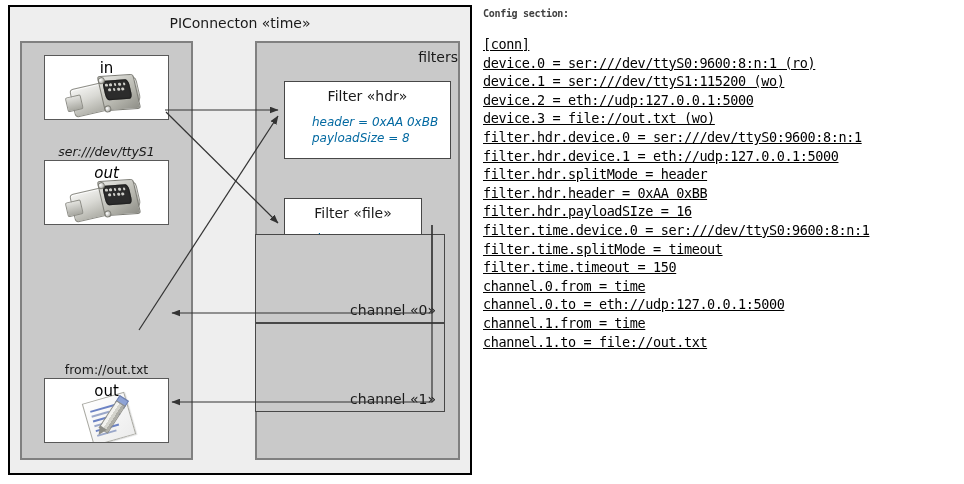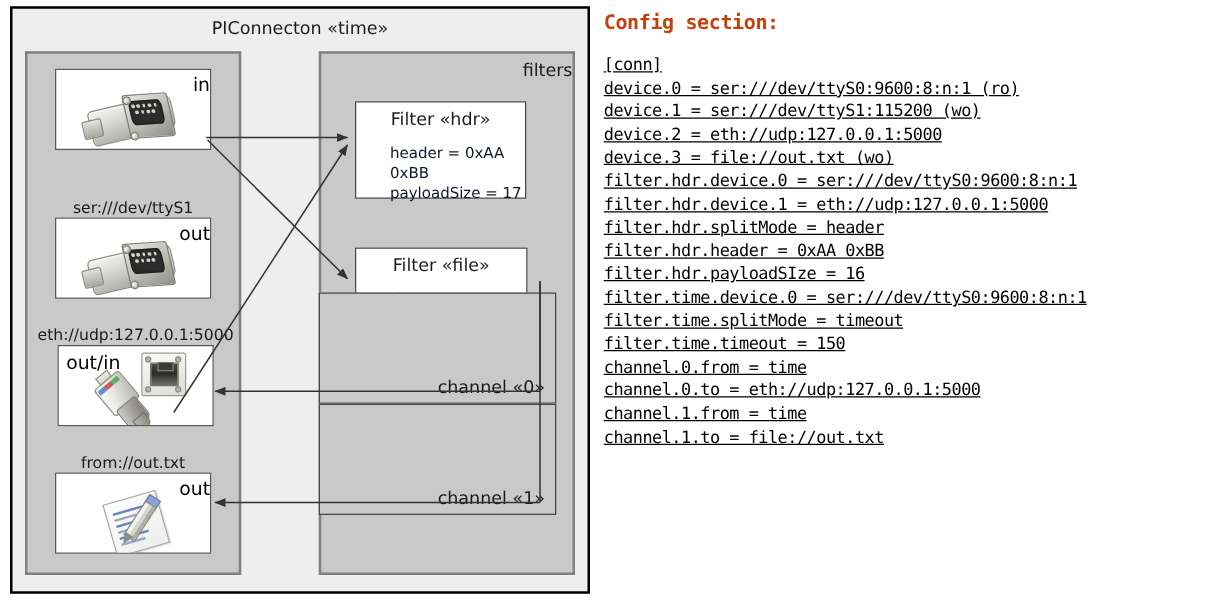--- a/index.html
+++ b/index.html
@@ -89,21 +89,21 @@
     box-sizing: border-box;
     overflow: hidden;
   }
   .device-dir {
     position: absolute;
     font-size: 15px;
     color: #000000;
     z-index: 3;
     line-height: 1;
   }
-  .dir-center { left: 0; top: 5px; width: 100%; text-align: right; }
+  .dir-center { left: 0; top: 5px; width: 100%; text-align: center; }
   .dir-left   { left: 6px; top: 6px; }
 
   
   .dev-icon { position: absolute; }
 
   
   .db9 {
     width: 74px; height: 44px;
     left: 26px; top: 16px;
     transform: rotate(-13deg);
@@ -263,22 +263,23 @@
   .filter-title {
     text-align: center;
     font-size: 14px;
     color: #1a1a1a;
     margin-top: 6px;
   }
   .filter-attrs {
     margin-top: 10px;
     padding-left: 27px;
     font-size: 12px;
-    color: #0f172a;
+    color: #0369a1;
     line-height: 16px;
+    font-style: italic;
   }
 
   
   .channel-box {
     position: absolute;
     background: #c9c9c9;
     border: 1.5px solid #474747;
     box-sizing: border-box;
   }
   .channel-label {
@@ -301,22 +302,22 @@
   
   #config-panel {
     position: absolute;
     left: 483px;
     top: 8px;
     width: 475px;
   }
   #config-heading {
     font-family: "DejaVu Sans Mono", monospace;
     font-weight: bold;
-    font-size: 16px;
-    color: #c2410c;
+    font-size: 10px;
+    color: #404040;
     letter-spacing: -0.3px;
   }
   #config-lines {
     margin-top: 16px;
     font-family: "DejaVu Sans Mono", monospace;
     font-size: 13.5px;
     line-height: 18.6px;
     color: #000000;
     letter-spacing: -0.4px;
     white-space: pre;
@@ -350,21 +351,21 @@
               <i style="left:6.6px;top:5px"></i>
             <i style="left:11px;top:5px"></i>
               <i style="left:15.4px;top:5px"></i>
           </div>
           <div class="screw1"></div>
             <div class="screw2"></div>
         </div>
       </div>
     </div>
 
-    <div class="device-group" style="top:114px;">
+    <div class="device-group" style="top:100px;font-style:italic;">
       <div class="device-label">ser:///dev/ttyS1</div>
       <div class="device-box">
         <div class="device-dir dir-center">out</div>
         <div class="dev-icon db9">
           <div class="shell"></div>
           <div class="tail"></div>
           <div class="face"></div>
           <div class="dsub"></div>
           <div class="pins">
             <i style="left:0px;top:0px"></i>
@@ -376,39 +377,20 @@
               <i style="left:6.6px;top:5px"></i>
             <i style="left:11px;top:5px"></i>
               <i style="left:15.4px;top:5px"></i>
           </div>
           <div class="screw1"></div>
             <div class="screw2"></div>
         </div>
       </div>
     </div>
 
-    <div class="device-group" style="top:216px;left:0;width:173px;">
-      <div class="device-label">eth://udp:127.0.0.1:5000</div>
-      <div class="device-box">
-        <div class="device-dir dir-left">out/in</div>
-        <div class="dev-icon ethjack">
-          <div class="hole"></div>
-          <div class="sc" style="left:2px;top:2px"></div>
-          <div class="sc" style="left:26px;top:2px"></div>
-          <div class="sc" style="left:2px;top:26px"></div>
-          <div class="sc" style="left:26px;top:26px"></div>
-        </div>
-        <div class="dev-icon rj45">
-          <div class="clip"></div>
-          <div class="body"></div>
-          <div class="stripe"></div>
-          <div class="cable"></div>
-        </div>
-      </div>
-    </div>
 
     <div class="device-group" style="top:318px;">
       <div class="device-label">from://out.txt</div>
       <div class="device-box">
         <div class="device-dir dir-center">out</div>
         <div class="dev-icon fileicon">
           <div class="sheet">
             <i style="top:8px;width:26px"></i>
             <i class="short" style="top:13px;width:18px"></i>
             <i style="top:18px;width:28px"></i>
@@ -422,25 +404,25 @@
             <div class="tip"></div>
           </div>
         </div>
       </div>
     </div>
   </div>
 
   <div id="filters-panel">
     <div id="filters-title">filters</div>
 
-    <div class="filter-box" style="left:27px;top:38px;width:137px;height:78px;">
+    <div class="filter-box" style="left:27px;top:38px;width:167px;height:78px;">
       <div class="filter-title">Filter «hdr»</div>
       <div class="filter-attrs">
         <div>header = 0xAA 0xBB</div>
-        <div>payloadSize = 17</div>
+        <div>payloadSize = 8</div>
       </div>
     </div>
 
     <div class="filter-box" style="left:27px;top:155px;width:138px;height:78px;">
       <div class="filter-title">Filter «file»</div>
       <div class="filter-attrs">
         <div>timeout = 150 ms</div>
       </div>
     </div>
 

